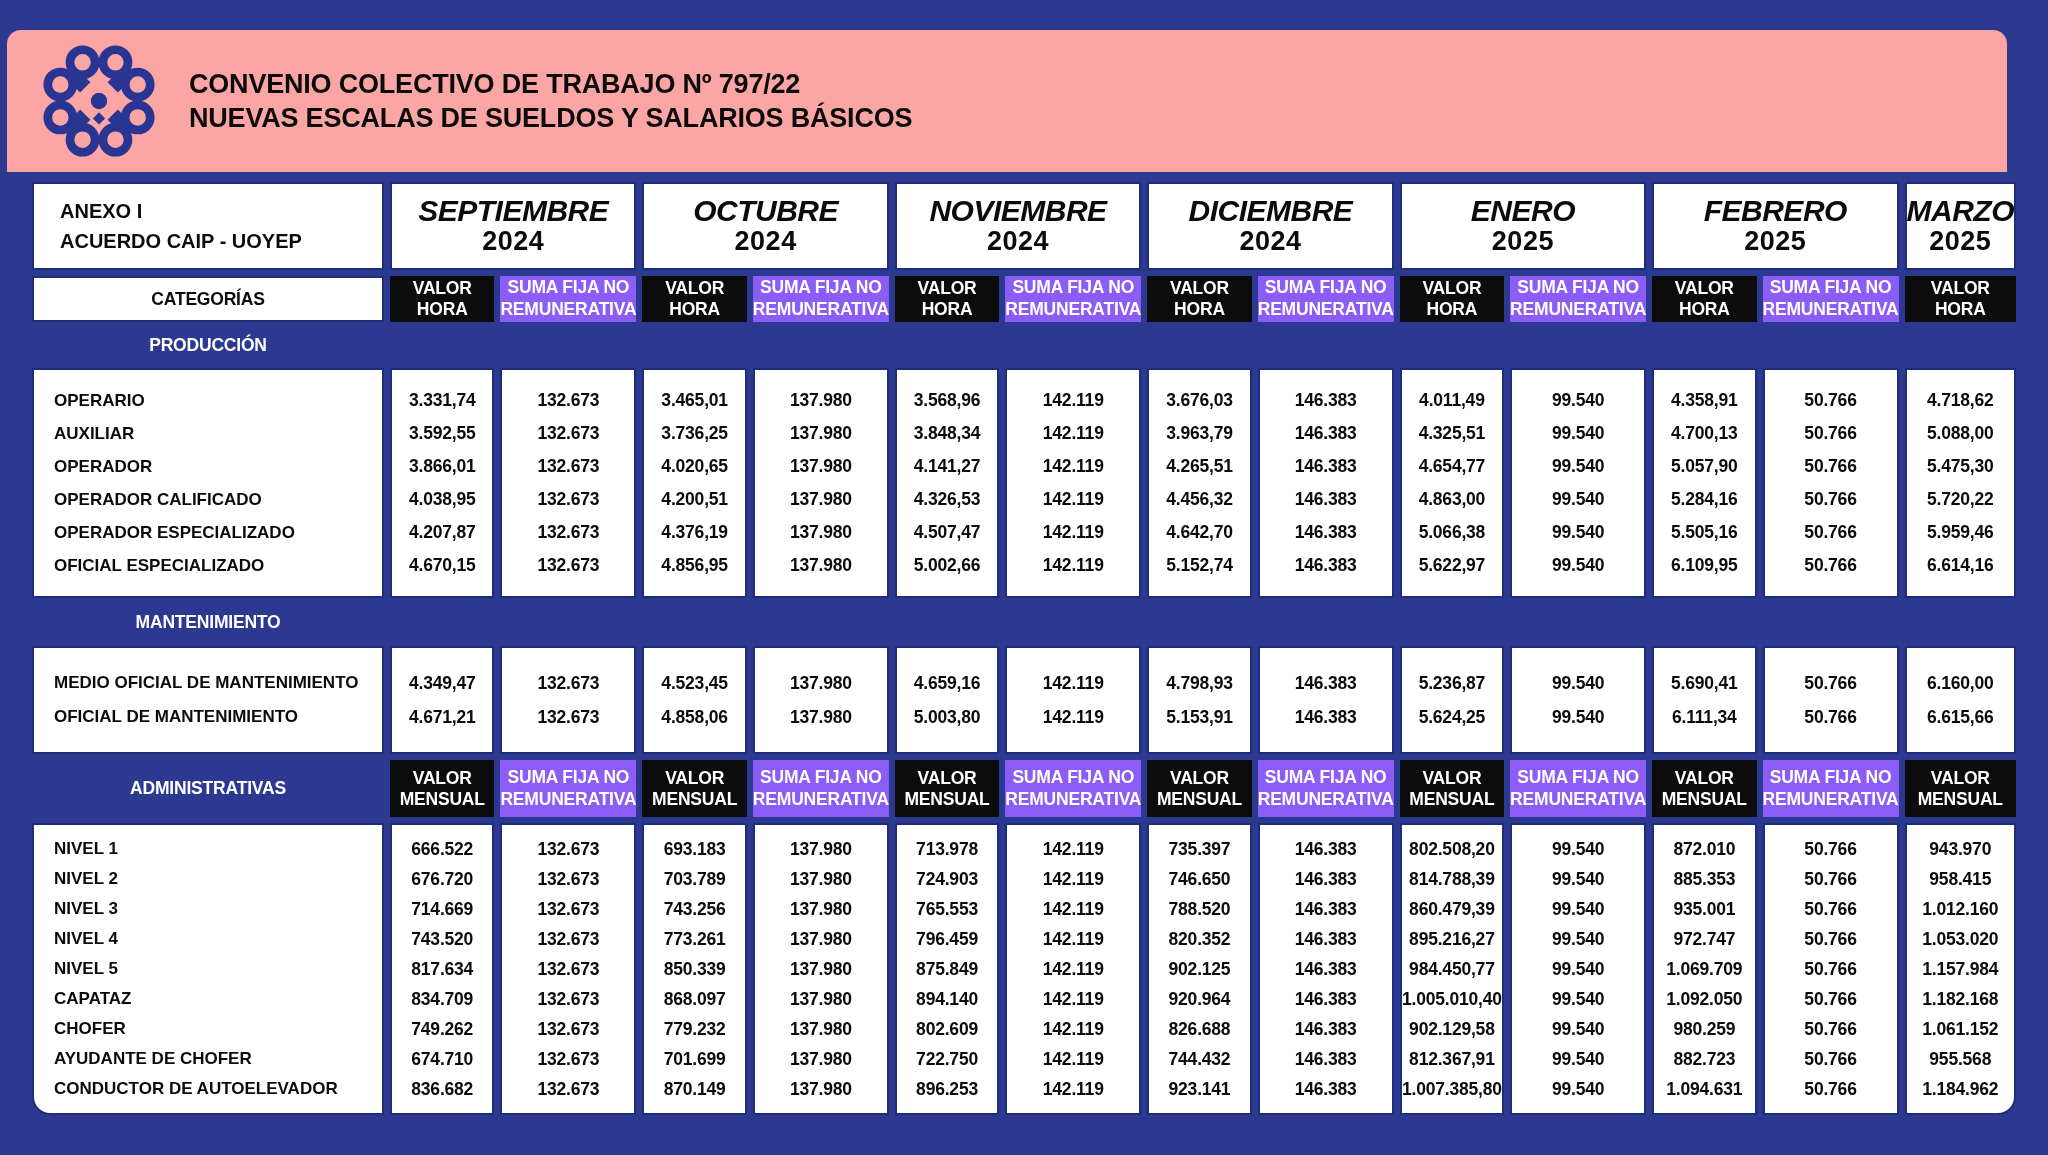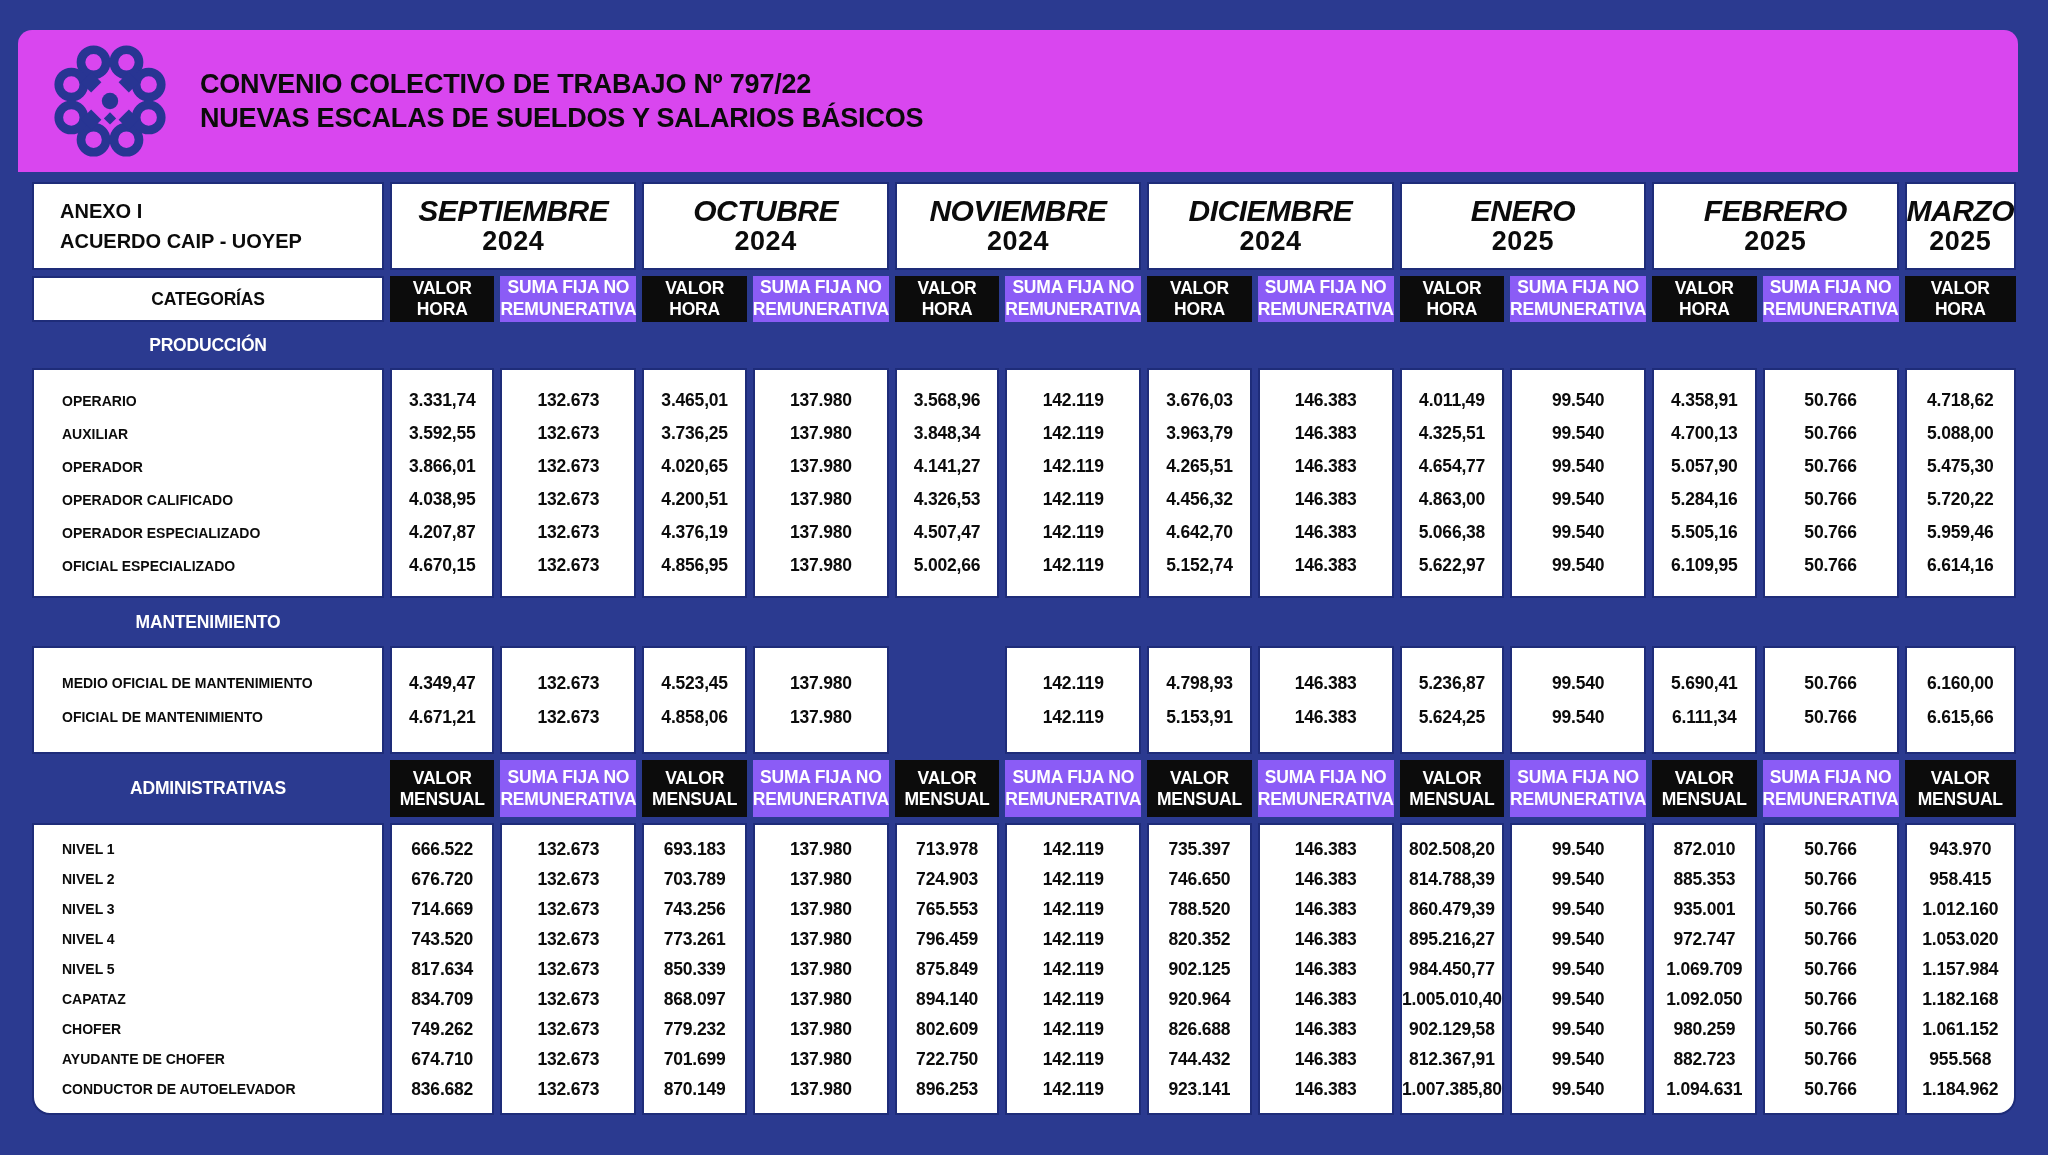--- a/index.html
+++ b/index.html
@@ -4,22 +4,22 @@
 <style>
   html,body{margin:0;padding:0;}
   body{
     width:2048px;height:1155px;
     background:#2b3a90;
     font-family:"Liberation Sans","DejaVu Sans",sans-serif;
     position:relative;overflow:hidden;
     -webkit-font-smoothing:antialiased;
   }
   .title-strip{
-    position:absolute;left:18px;top:30px;width:2000px;height:142px;
-    background:#d946ef;border-radius:14px 14px 0 0;
+    position:absolute;left:7px;top:30px;width:2000px;height:142px;
+    background:#fca5a5;border-radius:14px 14px 0 0;
     display:flex;align-items:center;
   }
   .logo{margin-left:34px;width:116px;height:118px;flex:0 0 auto;}
   .title-text{margin-left:32px;font-weight:bold;color:#0b0b0b;
     font-size:27px;line-height:1.26;letter-spacing:-0.2px;}
   .table{
     position:absolute;left:24px;top:182px;width:2000px;
     box-sizing:border-box;padding:0 8px;
     display:grid;
     grid-template-columns:352px repeat(13,1fr);
@@ -38,21 +38,21 @@
   .sub{display:flex;flex-direction:column;justify-content:center;align-items:center;
     color:#ffffff;font-weight:bold;text-align:center;box-sizing:border-box;}
   .sub .line{display:block;height:auto;}
   .sub-black{background:#0c0c0c;font-size:16.5px;line-height:1.2;}
   .sub-blue{background:#8b5cf6;font-size:15px;line-height:1.25;}
   .band-title{display:flex;align-items:center;justify-content:center;
     color:#ffffff;font-weight:bold;font-size:20px;letter-spacing:0.4px;}
   .datacol{display:flex;flex-direction:column;justify-content:center;color:#0b0b0b;}
   .line{display:flex;align-items:center;justify-content:center;
     font-weight:bold;font-size:17.5px;letter-spacing:-0.2px;white-space:nowrap;}
-  .label-line{justify-content:flex-start;padding-left:28px;font-size:14px;letter-spacing:0;}
+  .label-line{justify-content:flex-start;padding-left:20px;font-size:17px;letter-spacing:0;}
   .s0 .line{height:33px;}
   .s1 .line{height:34px;}
   .s2 .line{height:30px;}
   .round-bl{border-bottom-left-radius:18px;}
   .round-br{border-bottom-right-radius:18px;}
 </style>
 </head>
 <body>
 
 <div class="title-strip">
@@ -301,20 +301,24 @@
       <div class="line">132.673</div>
     </div>
     <div class="box datacol s1" style="grid-area: 6 / 4;">
       <div class="line">4.523,45</div>
       <div class="line">4.858,06</div>
     </div>
     <div class="box datacol s1" style="grid-area: 6 / 5;">
       <div class="line">137.980</div>
       <div class="line">137.980</div>
     </div>
+    <div class="box datacol s1" style="grid-area: 6 / 6;">
+      <div class="line">4.659,16</div>
+      <div class="line">5.003,80</div>
+    </div>
     <div class="box datacol s1" style="grid-area: 6 / 7;">
       <div class="line">142.119</div>
       <div class="line">142.119</div>
     </div>
     <div class="box datacol s1" style="grid-area: 6 / 8;">
       <div class="line">4.798,93</div>
       <div class="line">5.153,91</div>
     </div>
     <div class="box datacol s1" style="grid-area: 6 / 9;">
       <div class="line">146.383</div>

